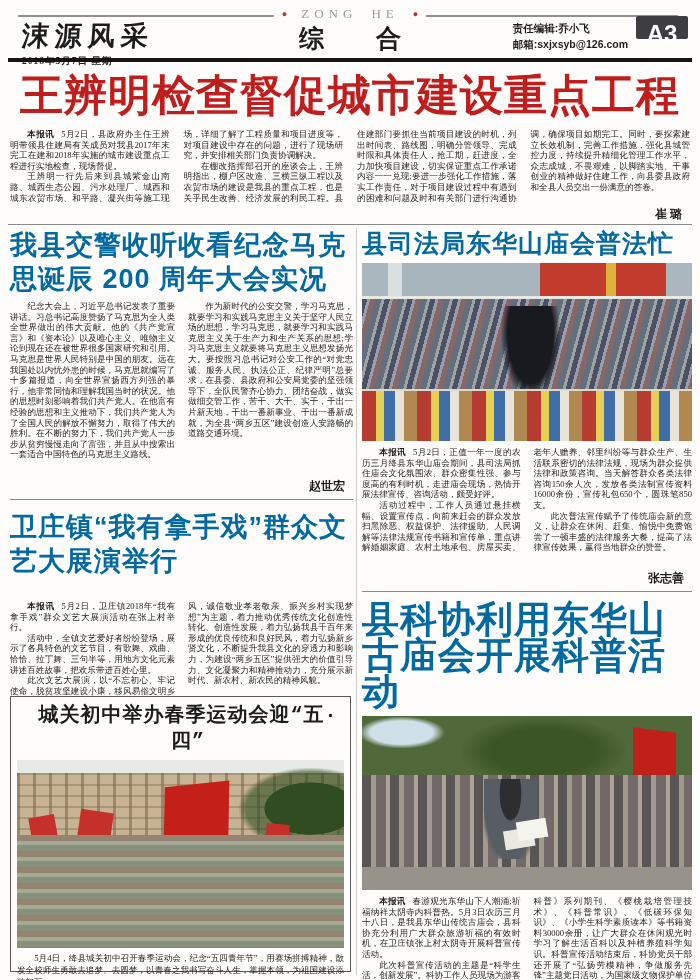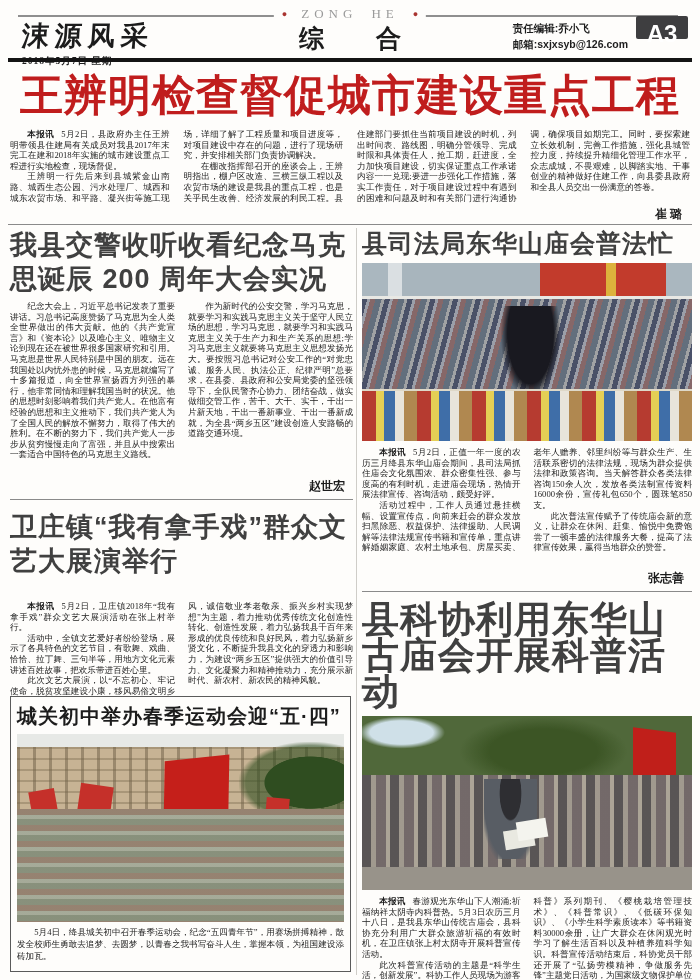--- a/index.html
+++ b/index.html
@@ -32,21 +32,21 @@
   .btxt{font-size:8.6px;line-height:10.6px;text-align:justify;}
   .btxt p{margin:0;text-indent:2em;}
   .btxt .pref{margin-right:7px;font-family:"Liberation Sans",sans-serif;}
   .abody{position:relative;column-count:2;column-gap:13px;overflow:hidden;}
   .sig{position:absolute;right:8px;bottom:1px;font-weight:bold;font-size:12px;background:#fefdfb;padding-left:10px;}
   .hrule{position:absolute;height:1px;background:#8a8a8a;}
   .vrule{position:absolute;left:356px;top:228px;width:1px;height:747px;background:#cfcdc8;}
   
   .colL{position:absolute;left:10px;top:228px;width:343px;}
   .colR{position:absolute;left:362px;top:228px;width:330px;}
-  .atitle{font-family:"Liberation Sans","DejaVu Sans",sans-serif;font-weight:900;color:#404040;}
+  .atitle{font-family:"Liberation Sans","DejaVu Sans",sans-serif;font-weight:900;color:#0369a1;}
   .t-traffic{font-size:27px;line-height:34px;letter-spacing:1px;}
   .t-culture{font-size:27px;line-height:34px;letter-spacing:1px;margin-top:10px;}
   .t-justice{font-size:25px;line-height:30px;letter-spacing:1px;}
   .t-science{font-size:37px;line-height:36px;letter-spacing:1px;margin-top:10px;}
   
   .photo{position:relative;overflow:hidden;background:#898c90;}
   .photo div{position:absolute;}
   .ph-justice{width:330px;height:178px;margin-top:5px;}
   .pj-top{top:0;left:0;right:0;height:20%;
      background:linear-gradient(90deg,#aab7bf 0 8%,#dadfe2 8% 12%,#a8b5bd 12% 54%,#c23b2c 54% 74%,#ddb23c 74% 77%,#c23b2c 77% 92%,#aab7bf 92%);}
@@ -81,22 +81,22 @@
   .sp-flag1{left:45%;top:13%;width:20%;height:32%;background:#c51f1a;transform:rotate(-6deg) skewX(-7deg);}
   .sp-pole{left:54%;top:13%;width:2px;height:55%;background:#9a9a95;}
   .sp-flag2{left:19%;top:27%;width:10%;height:15%;background:#c5302a;transform:rotate(8deg);}
   .sp-flag3{left:4%;top:30%;width:8%;height:12%;background:#c5302a;transform:rotate(-10deg);}
   .sp-flag4{right:17%;top:34%;width:7%;height:10%;background:#c5302a;transform:rotate(5deg);}
   .sp-ground{top:40%;left:0;right:0;bottom:0;background:
      repeating-linear-gradient(rgba(140,60,50,.30) 0 6px,rgba(195,195,185,.28) 6px 10px,rgba(100,110,90,.32) 10px 16px),#9aa18c;}
   
   .sbox{position:absolute;left:0;top:468px;width:341px;height:276px;border:1px solid #5a5a5a;
         background:#fefdfb;padding:6px 6px 4px;box-sizing:border-box;}
-  .sbox .stitle{text-align:left;font-family:Liberation Sans, sans-serif;
-        font-weight:900;font-size:20px;line-height:26px;letter-spacing:1px;}
+  .sbox .stitle{text-align:center;font-family:Liberation Mono, monospace;
+        font-weight:900;font-size:20px;line-height:26px;letter-spacing:1px;margin-left:15px;}
   .scap{font-size:8.6px;line-height:12px;text-align:justify;text-indent:2em;margin-top:3px;}
 </style>
 </head>
 <body>
 
 <div class="page">
 
   <div class="hdr">
     <div class="rule-top"></div>
     <div class="masthead">

